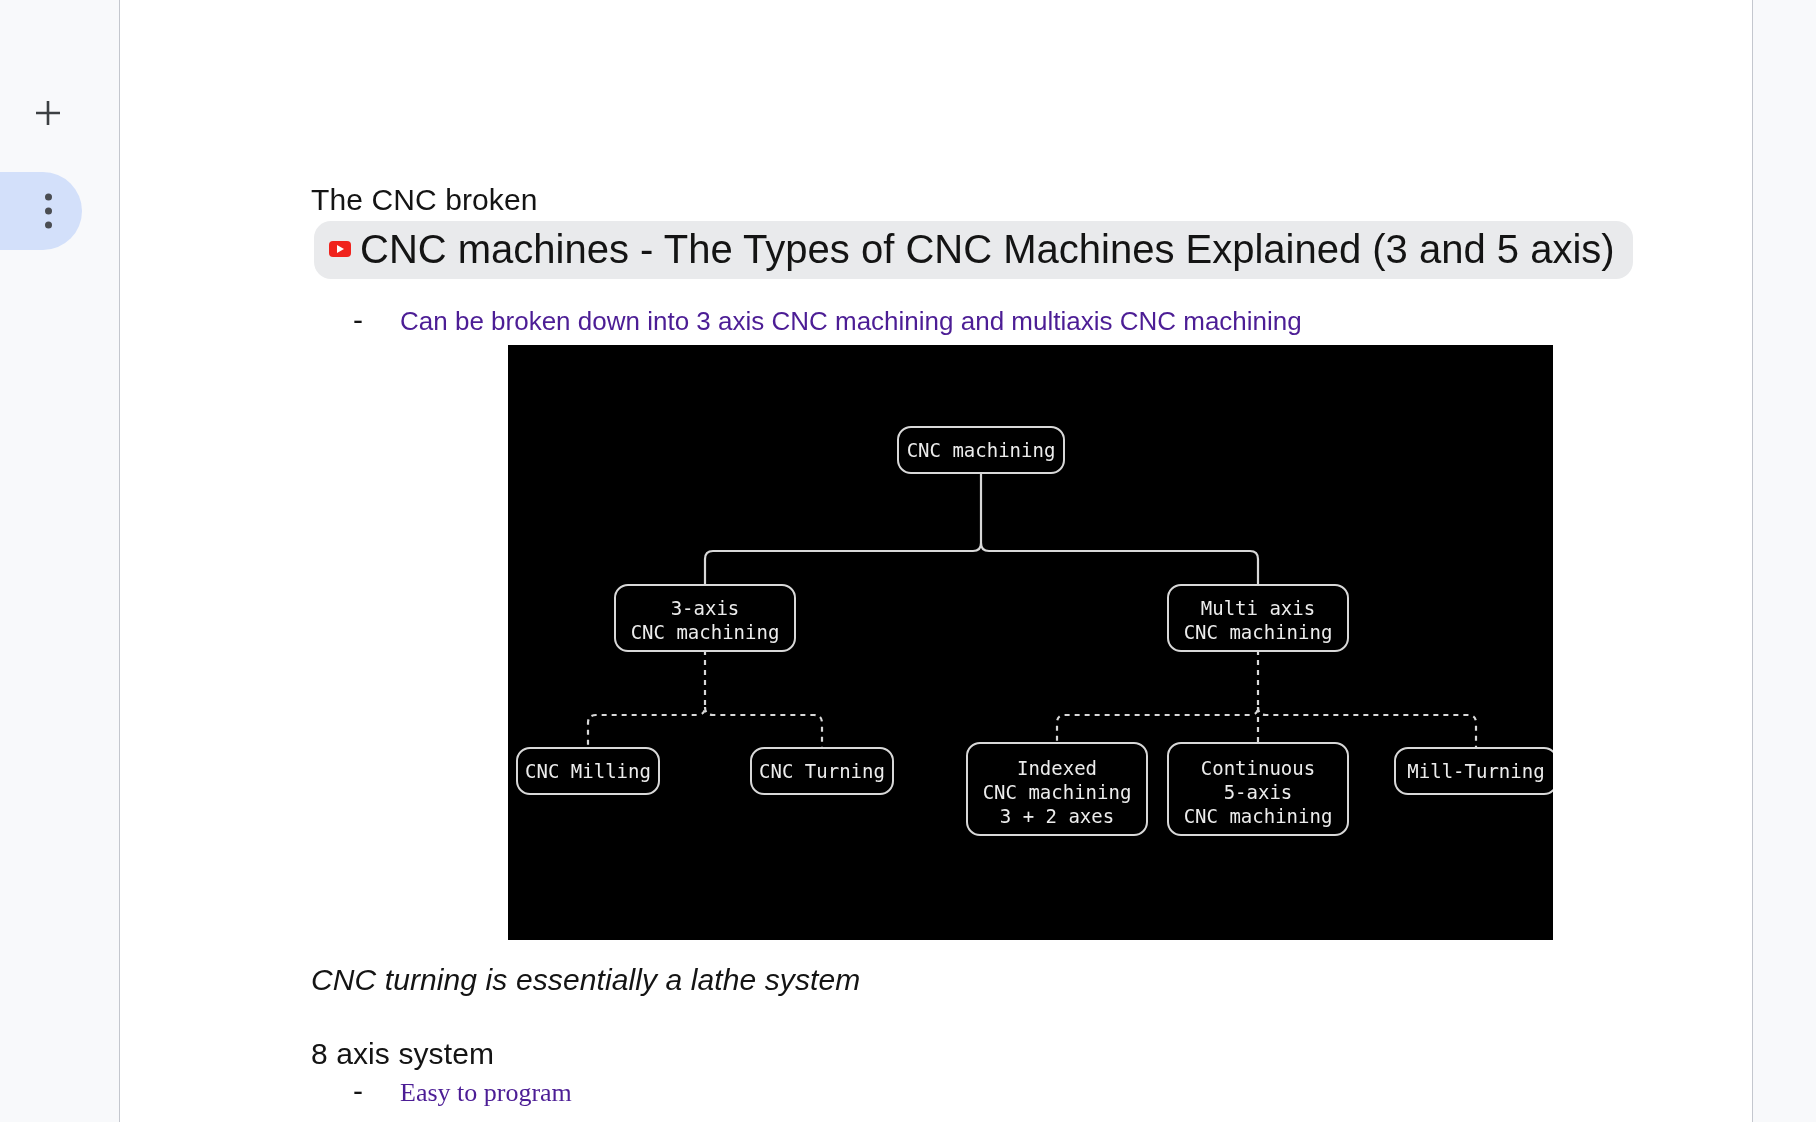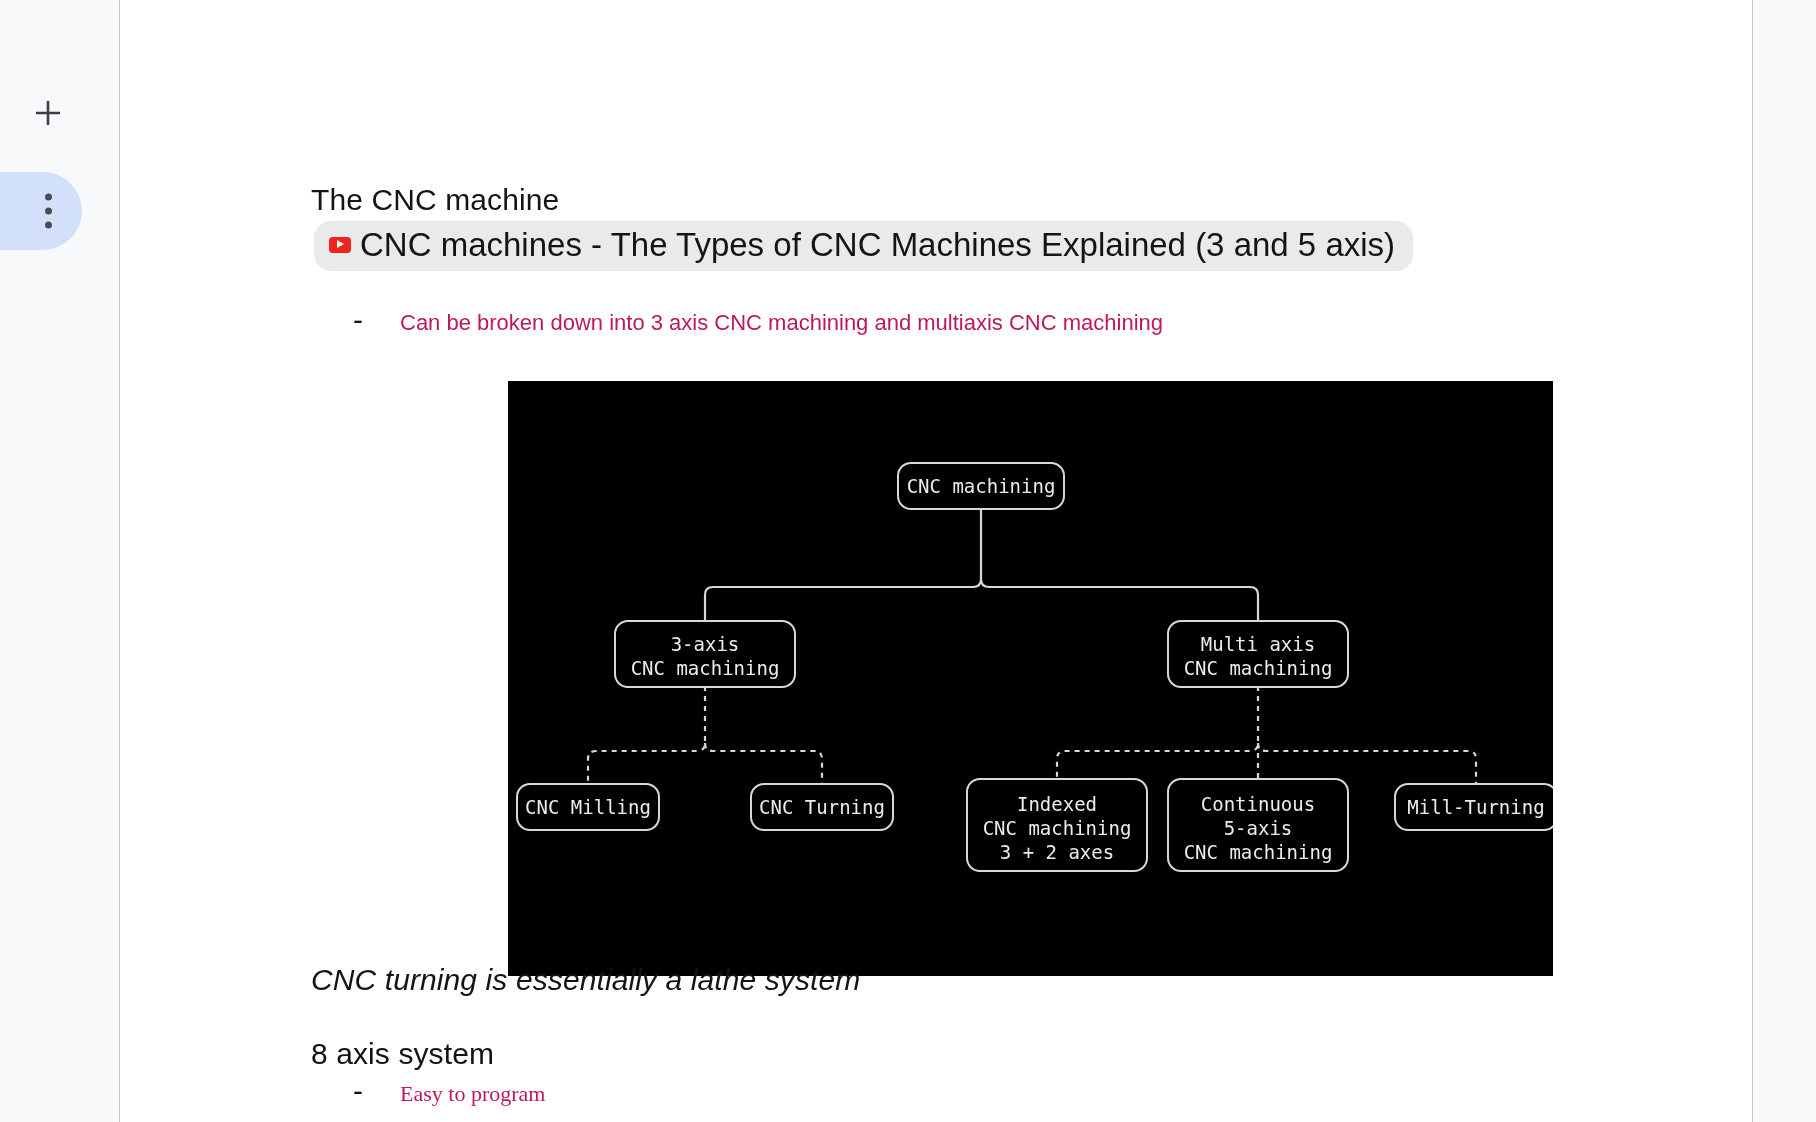--- a/index.html
+++ b/index.html
@@ -120,63 +120,62 @@
   }
   .yt-icon::after {
     content: "";
     position: absolute;
     left: 8px; top: 3.5px;
     border-style: solid;
     border-width: 4.5px 0 4.5px 7px;
     border-color: transparent transparent transparent #ffffff;
   }
   .yt-chip .yt-label {
-    font-size: 33px;
+    font-size: 40px;
     line-height: 1.26;
     color: #141414;
     white-space: pre;
     text-align: center;
   }
 
   .bullet-row {
     position: absolute;
     display: flex;
     align-items: baseline;
   }
   .bullet-dash {
     width: 18px;
     font-size: 30px;
     line-height: 1.30;
     color: #141414;
   }
   .bullet-text {
-    font-size: 22px;
+    font-size: 26px;
     line-height: 1.30;
-    color: #be185d;
+    color: #4c1d95;
     white-space: pre;
   }
 
   .bullet-1 { left: 42px; top: 300px; }
   .bullet-1 .bullet-text { margin-left: 29px; }
 
   .para-lathe { position: absolute; left: 0; top: 960px; font-style: italic; }
   .heading-2   { position: absolute; left: 0; top: 1034px; }
   .bullet-2    { left: 42px; top: 1071px; }
   .bullet-2 .bullet-text { margin-left: 29px; font-family: Liberation Serif, serif; }
 
   
   .diagram {
     position: absolute;
     left: 197px;
     top: 345px;
     width: 1045px;
     height: 595px;
     background: #000000;
     overflow: hidden;
-    margin-top: 36px;
   }
   .diagram svg { display: block; }
 
   .node-rect {
     fill: #000000;
     stroke: #d8d8d8;
     stroke-width: 2;
   }
   .edge-solid {
     fill: none;
@@ -224,21 +223,21 @@
       </div>
     </div>
 
   </div>
 
   <div class="right-rail"></div>
 
   <div class="doc">
     <div class="doc-inner">
 
-      <div class="line heading-1">The CNC machine</div>
+      <div class="line heading-1">The CNC broken</div>
 
       <div class="yt-chip">
         <span class="yt-icon"></span>
         <span class="yt-label">CNC machines - The Types of CNC Machines Explained (3 and 5 axis)</span>
       </div>
 
       <div class="bullet-row bullet-1">
         <span class="bullet-dash">-</span>
         <span class="bullet-text">Can be broken down into 3 axis CNC machining and multiaxis CNC machining</span>
       </div>

